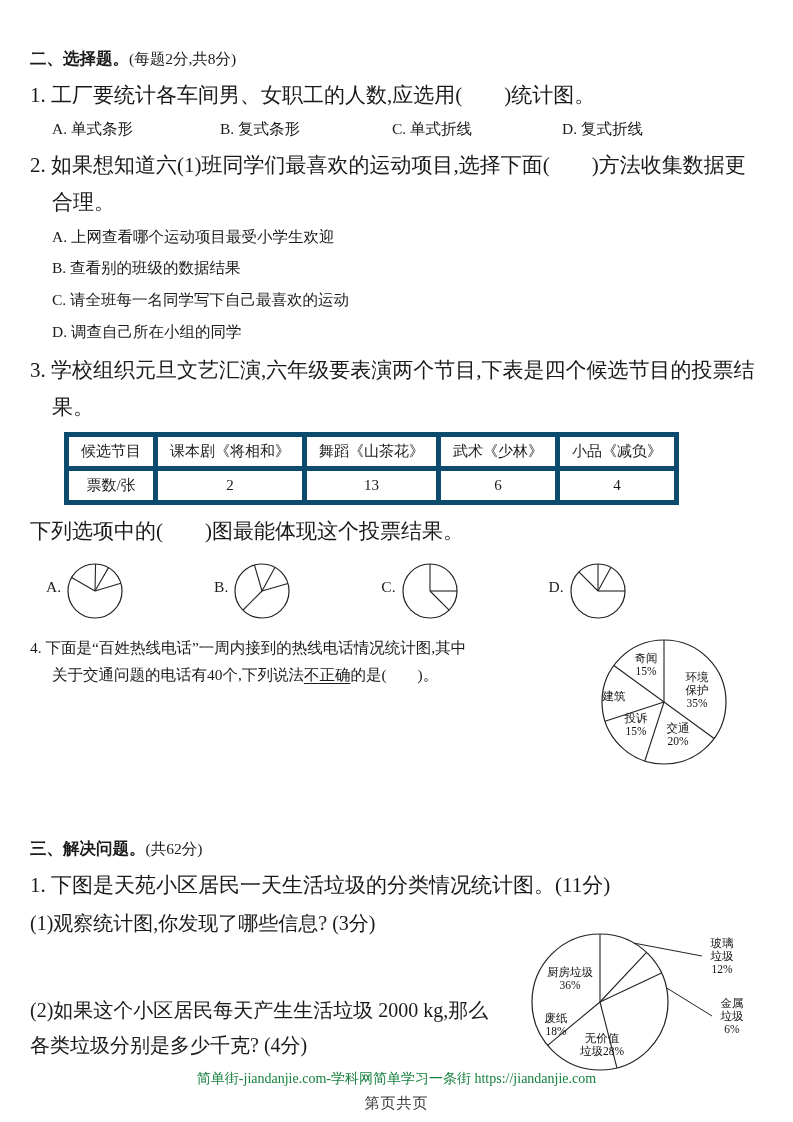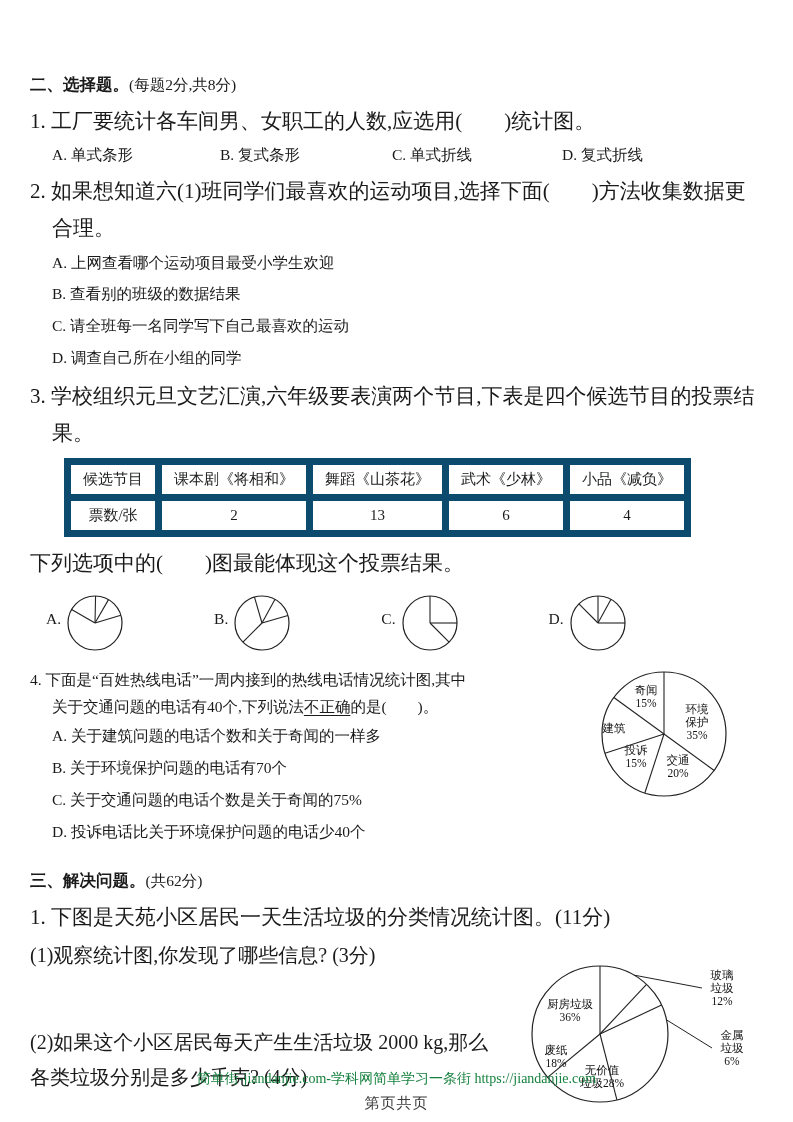--- a/index.html
+++ b/index.html
@@ -4,35 +4,35 @@
 <style>
   * { margin:0; padding:0; box-sizing:border-box; }
   html,body { background:#ffffff; }
   body {
     width:793px; height:1122px;
     font-family:"Liberation Serif","DejaVu Serif",serif;
     color:#1a1a1a;
   }
   .page {
     position:relative; width:793px; height:1122px;
-    padding:72px 34px 0 30px; overflow:hidden; background:#fff;
+    padding:46px 34px 0 30px; overflow:hidden; background:#fff;
   }
   .h { font-size:16.5px; font-weight:bold; margin:2px 0 7px; }
   .h .hn { font-weight:normal; font-size:15.5px; }
   .q { font-size:21px; line-height:1.75; padding-left:22px; text-indent:-22px; }
   .qline { font-size:15.5px; line-height:1.75; }
   .indent { padding-left:22px; }
   .opts4 { display:flex; padding-left:22px; font-size:15.5px; line-height:1.9; margin-bottom:4px; }
   .opts4 span:nth-child(1){ width:168px; }
   .opts4 span:nth-child(2){ width:172px; }
   .opts4 span:nth-child(3){ width:170px; }
   .optlist { padding-left:22px; font-size:15.5px; line-height:2.05; }
   table.poll { border-collapse:collapse; margin:7px 0 8px 34px; font-size:15px; }
   table.poll td {
-    border:7px solid #0c4a6e; text-align:center; padding:5px 12px; height:32px;
+    border:5px solid #0c4a6e; text-align:center; padding:5px 12px; height:32px;
   }
   .pierow { display:flex; gap:88px; margin:10px 0 12px 16px; align-items:center; }
   .piepair { display:flex; align-items:flex-start; gap:3px; }
   .pielabel { font-size:15.5px; padding-top:18px; }
   .q4block { position:relative; margin-top:8px; min-height:188px; }
   .q4block .stem { width:520px; }
   .pie-q4 { position:absolute; right:18px; top:-4px; }
   .ul { text-decoration:underline; text-underline-offset:3px;text-align:right; }
   .solveblock { position:relative; margin-top:2px; min-height:232px; }
   .solveblock .sub { width:470px; font-size:20px; line-height:1.75; }
@@ -137,26 +137,20 @@
         </svg>
     </div>
   </div>
 
   <div class="q4block">
     <div class="stem">
       <div class="qline">4. 下面是“百姓热线电话”一周内接到的热线电话情况统计图,其中</div>
       <div class="qline indent">
         <span>关于交通问题的电话有40个,下列说法</span><span class="ul">不正确</span><span>的是(　　)。</span>
       </div>
-      <div class="optlist">
-        <div>A. 关于建筑问题的电话个数和关于奇闻的一样多</div>
-        <div>B. 关于环境保护问题的电话有70个</div>
-        <div>C. 关于交通问题的电话个数是关于奇闻的75%</div>
-        <div>D. 投诉电话比关于环境保护问题的电话少40个</div>
-      </div>
     </div>
     <svg class="pie-q4" width="172" height="142">
         <circle cx="95" cy="72" r="62" fill="none" stroke="#222" stroke-width="1.2"></circle>
         <line x1="95" y1="72" x2="95" y2="10" stroke="#222" stroke-width="1.1"></line>
         <text x="128" y="47" text-anchor="middle" font-size="11.5" fill="#111"><tspan x="128" dy="4">环境</tspan><tspan x="128" dy="13">保护</tspan><tspan x="128" dy="13">35%</tspan></text>
         <line x1="95" y1="72" x2="145.15905365124675" y2="108.44268564213331" stroke="#222" stroke-width="1.1"></line>
         <text x="109" y="97.5" text-anchor="middle" font-size="11.5" fill="#111"><tspan x="109" dy="4">交通</tspan><tspan x="109" dy="13">20%</tspan></text>
         <line x1="95" y1="72" x2="75.84094634875326" y2="130.96550401029953" stroke="#222" stroke-width="1.1"></line>
         <text x="67" y="87.5" text-anchor="middle" font-size="11.5" fill="#111"><tspan x="67" dy="4">投诉</tspan><tspan x="67" dy="13">15%</tspan></text>
         <line x1="95" y1="72" x2="36.03449598970048" y2="91.15905365124675" stroke="#222" stroke-width="1.1"></line>

